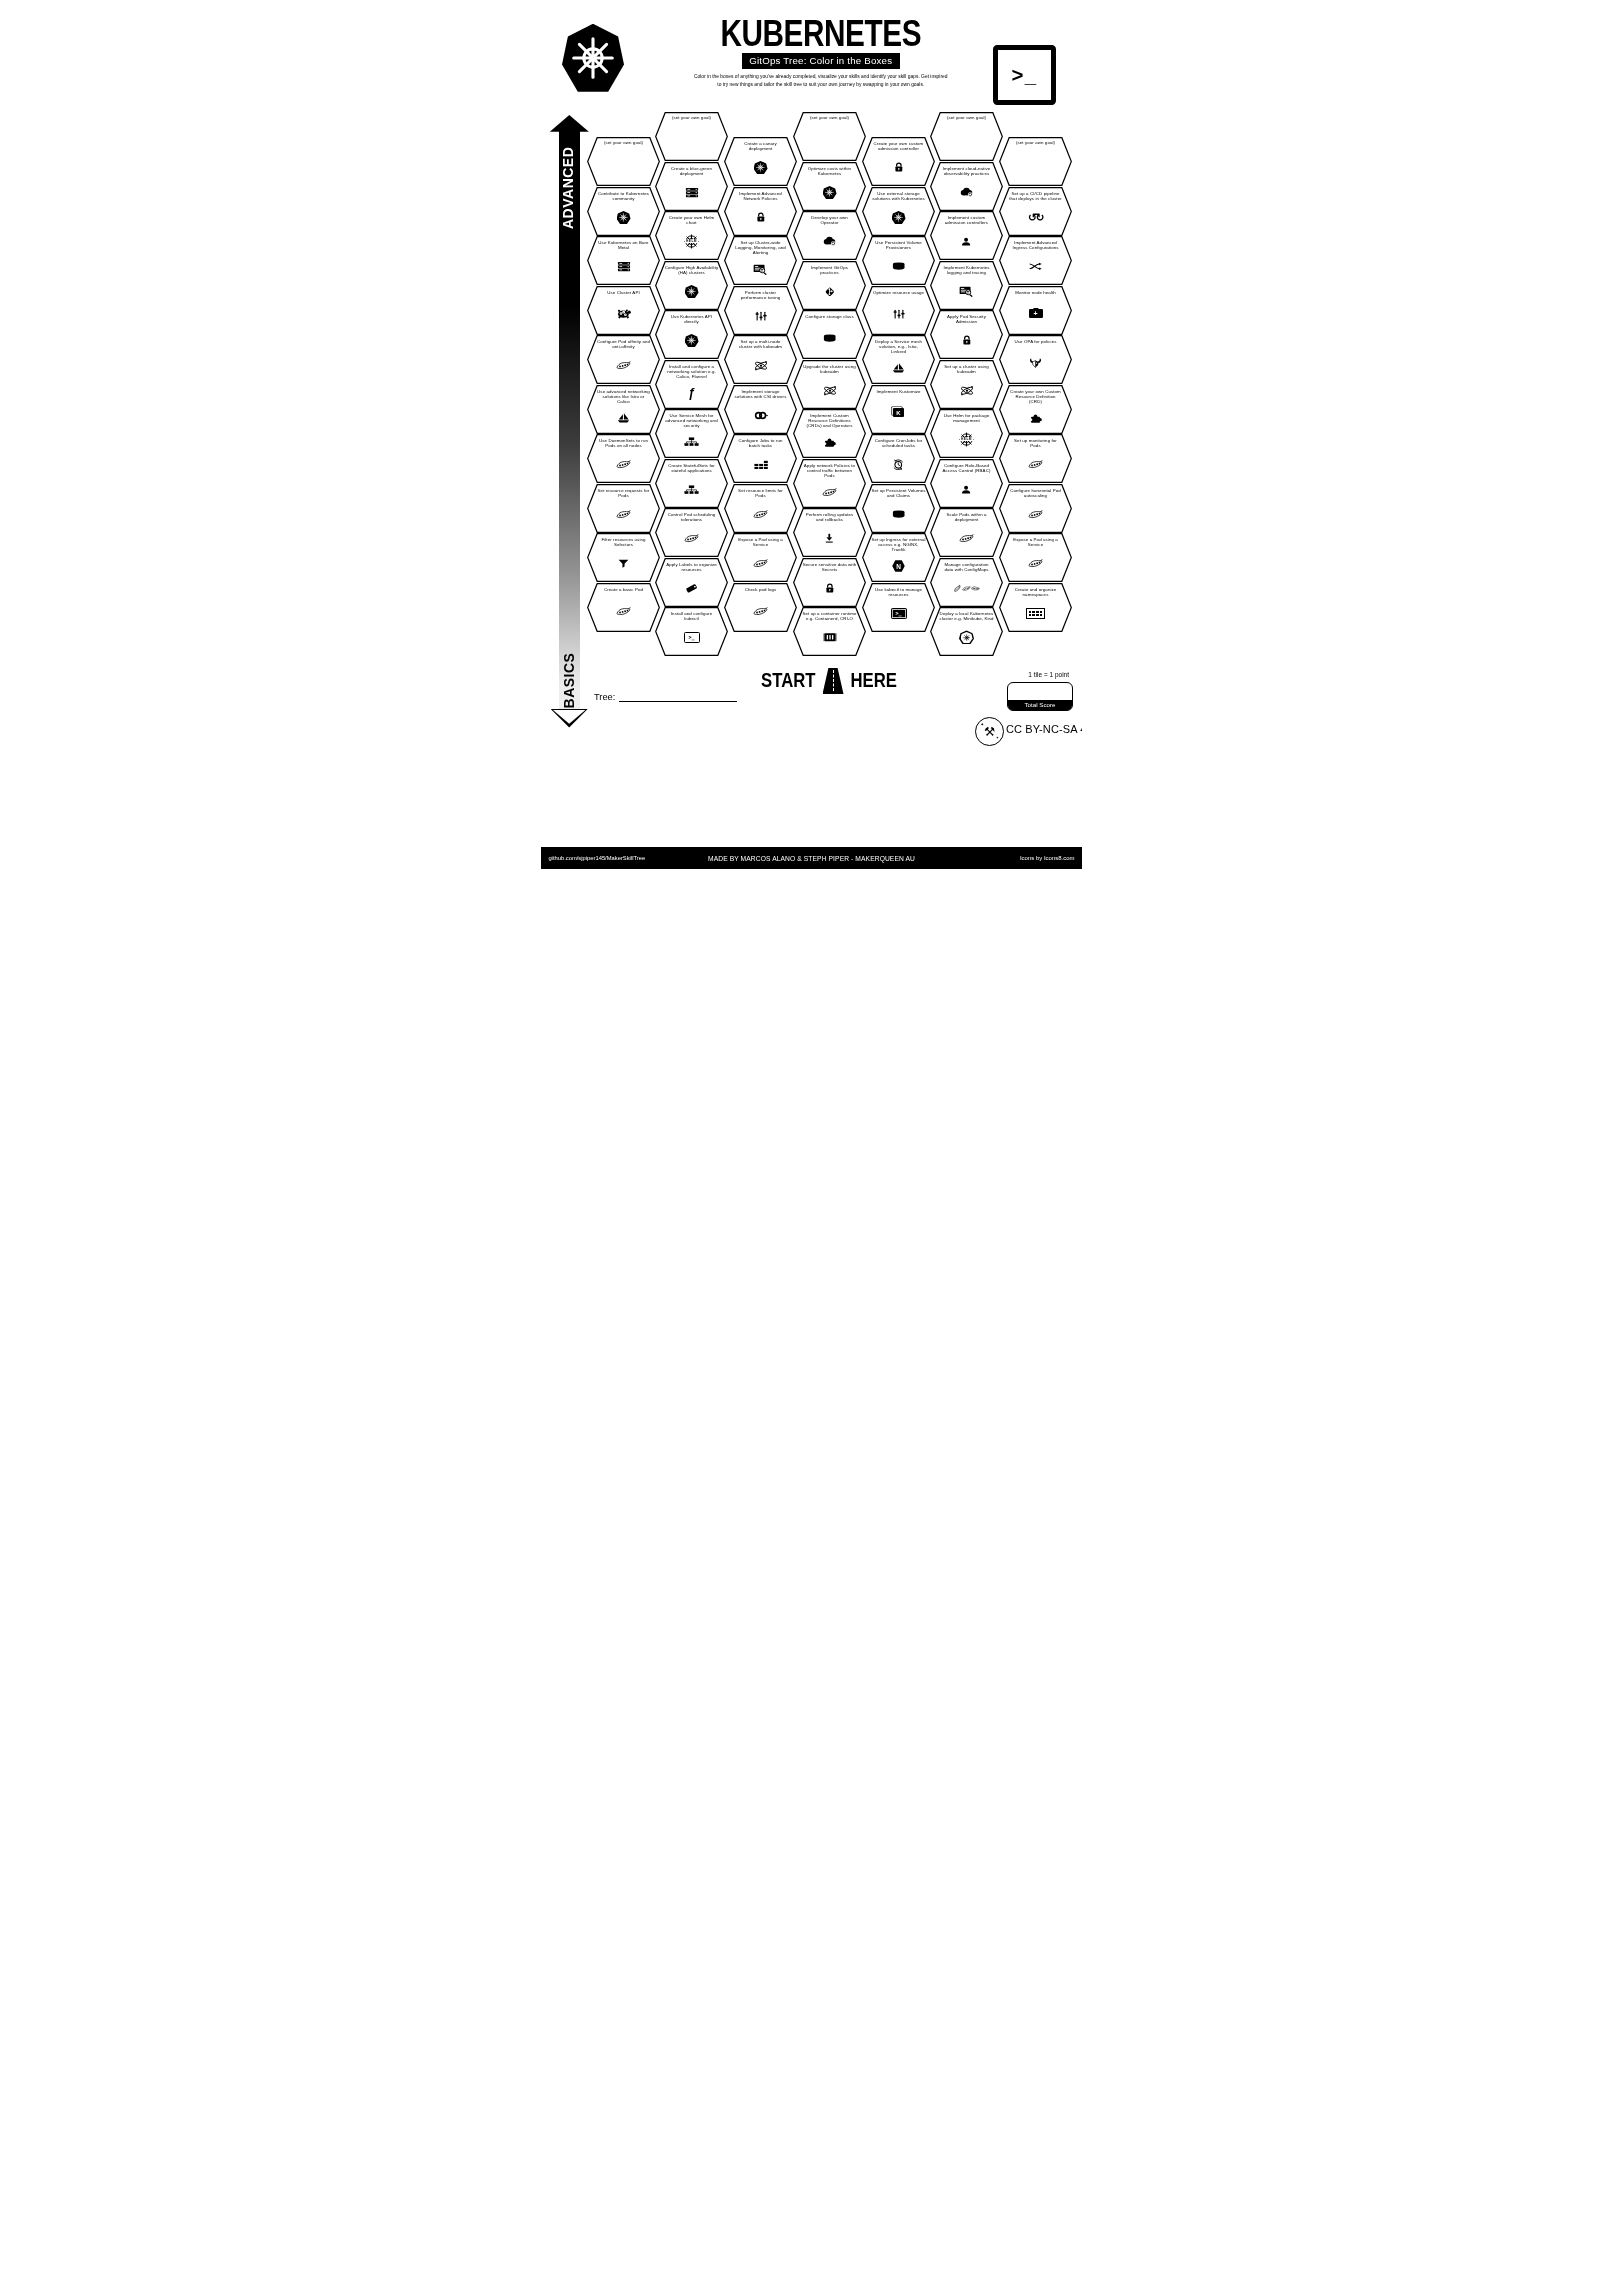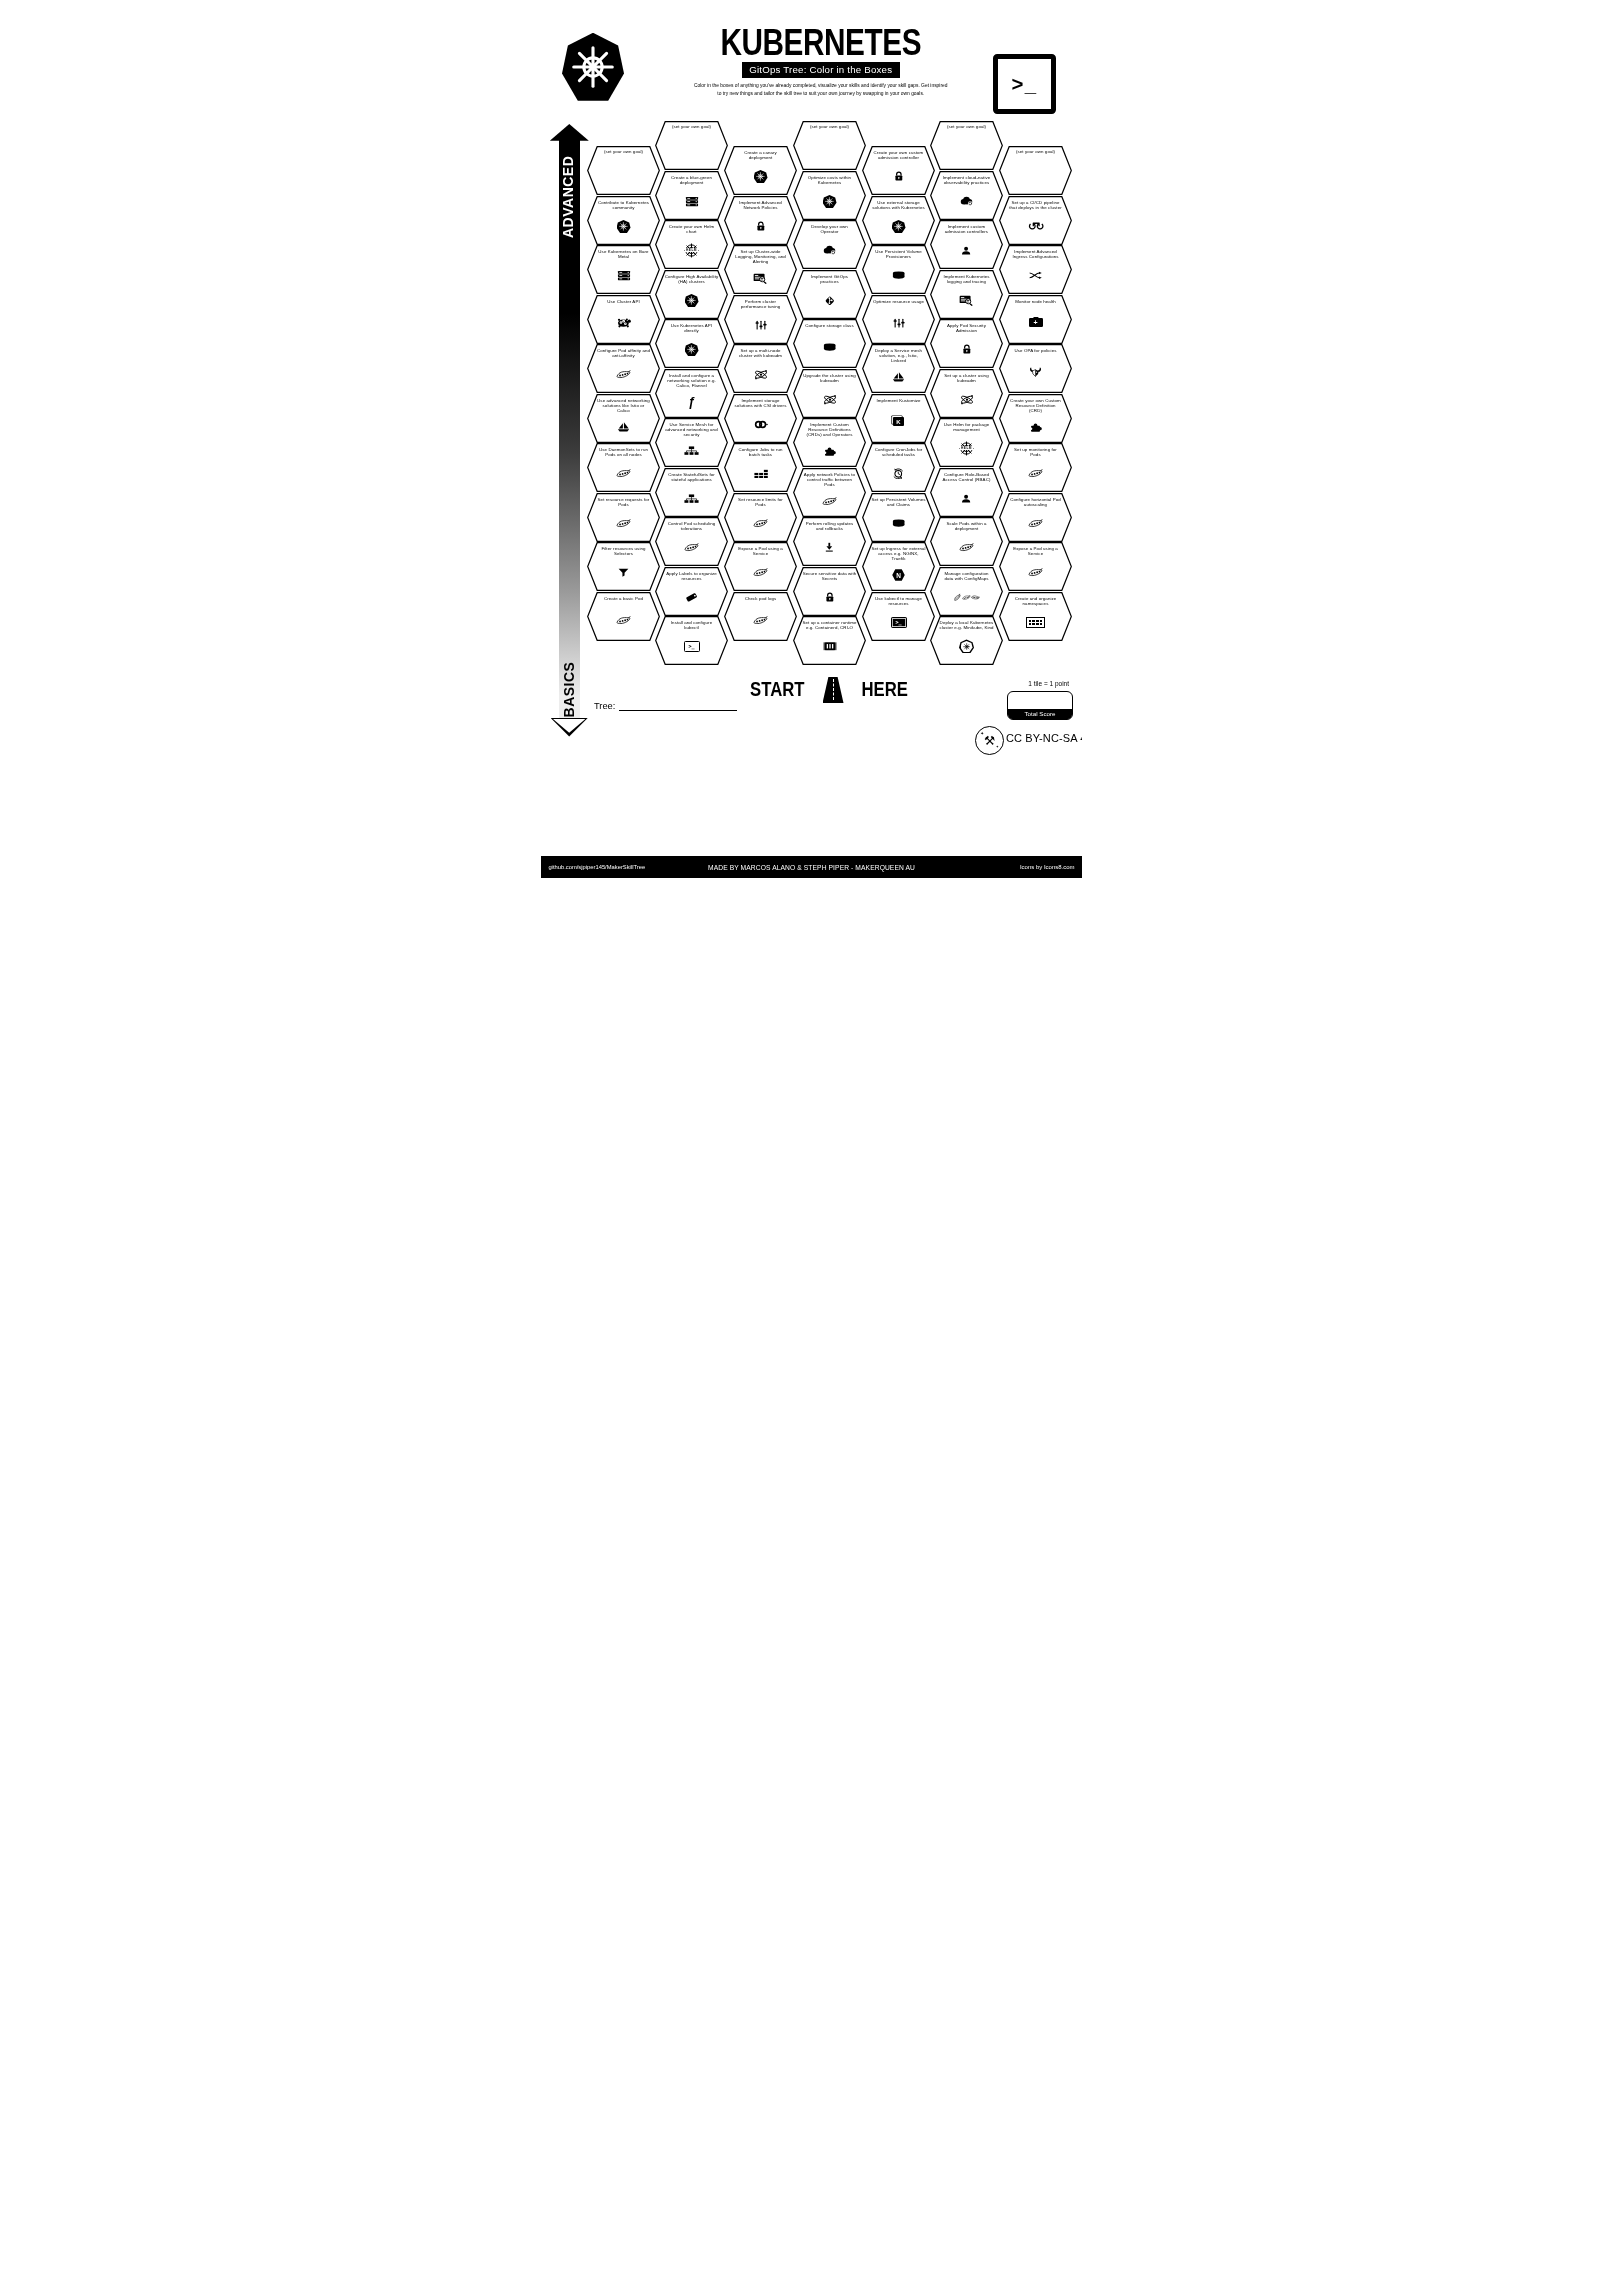--- a/index.html
+++ b/index.html
@@ -1,16 +1,16 @@
 <!DOCTYPE html>
 <html style="font-size:7.4px"><head>
 <meta charset="utf-8">
 <style>
   html,body{margin:0;padding:0;background:#fff;}
-  .page{position:relative;width:541px;height:862px;margin:16px auto;background:#fff;
+  .page{position:relative;width:541px;height:862px;margin:7px auto;background:#fff;
         font-family:"Liberation Sans",sans-serif;color:#000;overflow:hidden;}
 
   
   .logo{position:absolute;left:21px;top:16.7px;width:62px;height:68px;background:#000;
         clip-path:polygon(50% 0,90.5% 19%,100% 60%,74.5% 100%,25.5% 100%,0 60%,9.5% 19%);
         display:flex;align-items:center;justify-content:center;}
   .logo svg{width:44px;height:44px;}
   .title{position:absolute;left:0;right:-18.5px;top:6.5px;text-align:center;margin:0;
          font-size:35px;font-weight:bold;letter-spacing:-0.5px;line-height:1;
          transform:scale(0.85,1.08);transform-origin:center top;}
@@ -78,21 +78,21 @@
   .aid:before{content:"";position:absolute;top:-1.6px;left:50%;transform:translateX(-50%);
        width:5.1px;height:1.9px;background:#000;border-radius:0.5px;}
   .nsgrid{display:grid;grid-template-columns:repeat(4,2.8px);gap:0.9px;padding:1.4px;border:1.2px solid #000;}
   .nsgrid i{width:2.8px;height:2.3px;background:#000;}
   .pods3{display:flex;align-items:center;}
   .pods3 span{display:inline-flex;}
   .p3a{transform:rotate(-28deg);}
   .p3c{transform:rotate(22deg);}
 
   
-  .start{position:absolute;left:35px;right:0;top:661px;display:flex;align-items:center;justify-content:center;gap:18px;}
+  .start{position:absolute;left:35px;right:0;top:661px;display:flex;align-items:center;justify-content:center;gap:7px;}
   .start-word{font-size:16.7px;font-weight:bold;transform:scaleY(1.25);letter-spacing:0;}
   .road{display:inline-block;width:21px;height:26px;background:#000;clip-path:polygon(28% 0,72% 0,100% 100%,0 100%);}
   .road i{display:block;width:0;height:21px;margin:2.3px auto 0;border-left:1.6px dashed #fff;}
   .name-row{position:absolute;left:53px;top:685px;font-size:9.3px;display:flex;align-items:flex-end;}
   .name-line{display:inline-block;width:118px;border-bottom:1.2px solid #000;height:9.3px;margin-left:3.7px;}
   .tile-note{position:absolute;right:13px;top:664px;font-size:6.5px;}
   .score-box{position:absolute;left:466px;top:675px;width:66px;height:29px;border:1.4px solid #000;
       border-radius:6px;box-sizing:border-box;background:#fff;}
   .score-band{position:absolute;left:0;right:0;bottom:0;height:10.2px;background:#000;color:#fff;
       font-size:6.2px;text-align:center;line-height:10.2px;border-radius:0 0 4.2px 4.2px;}

